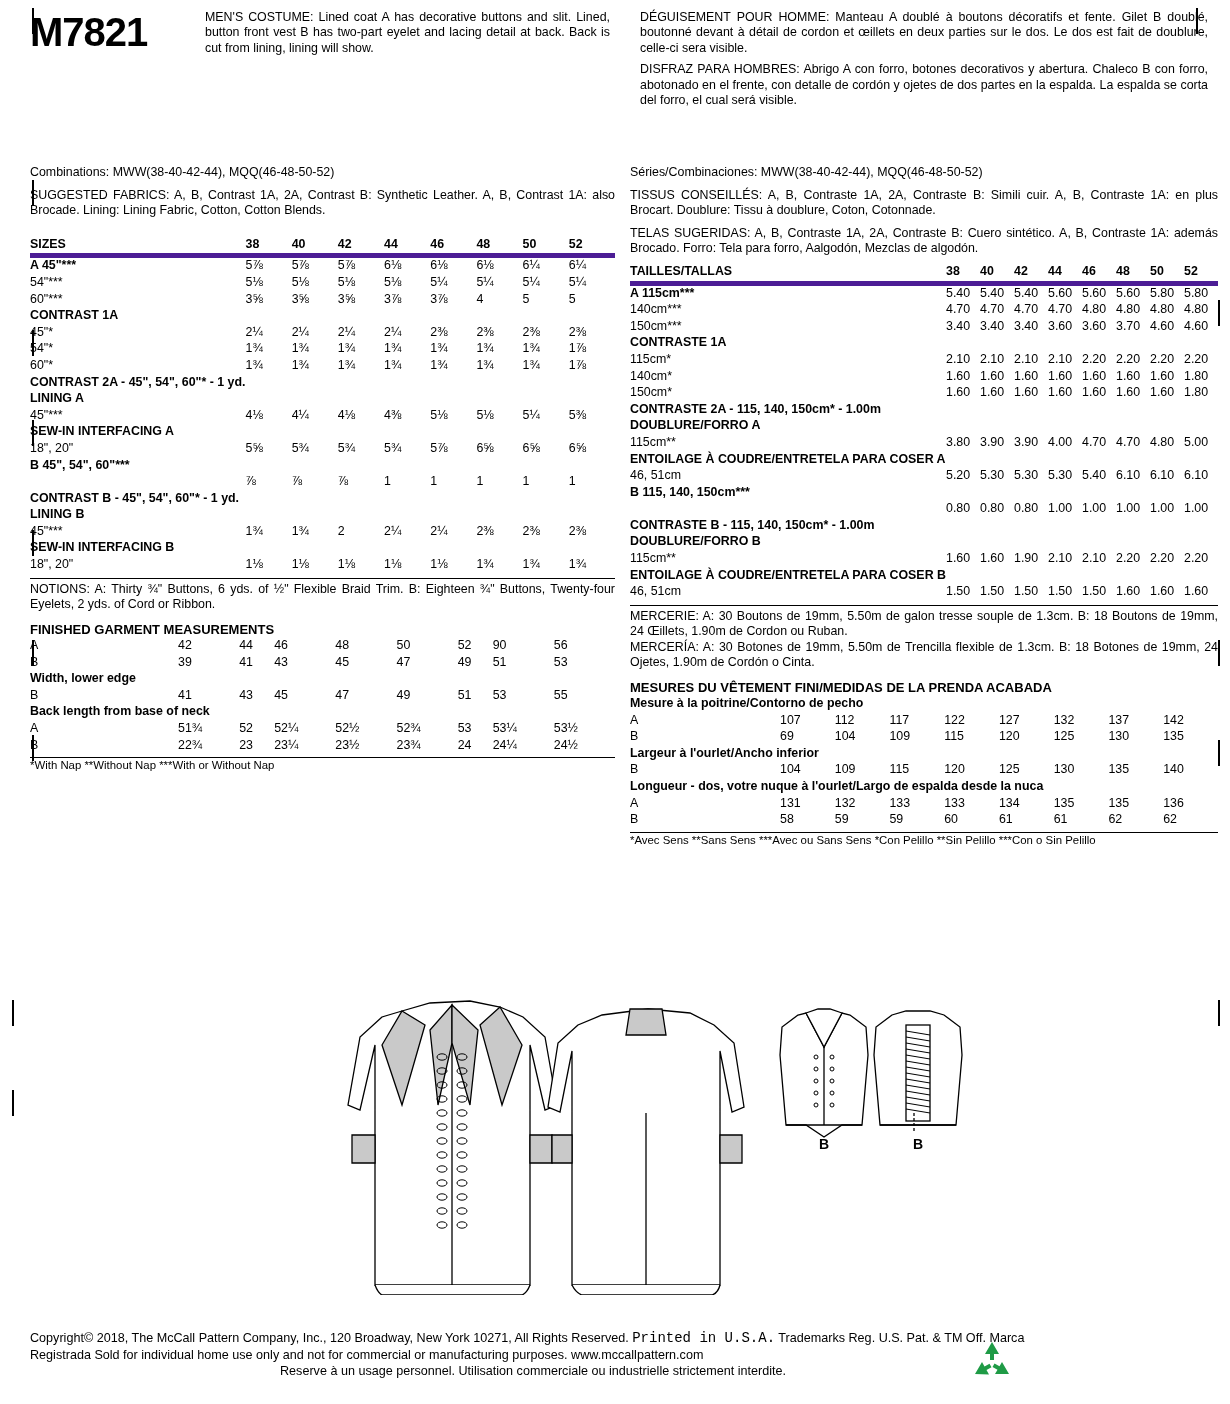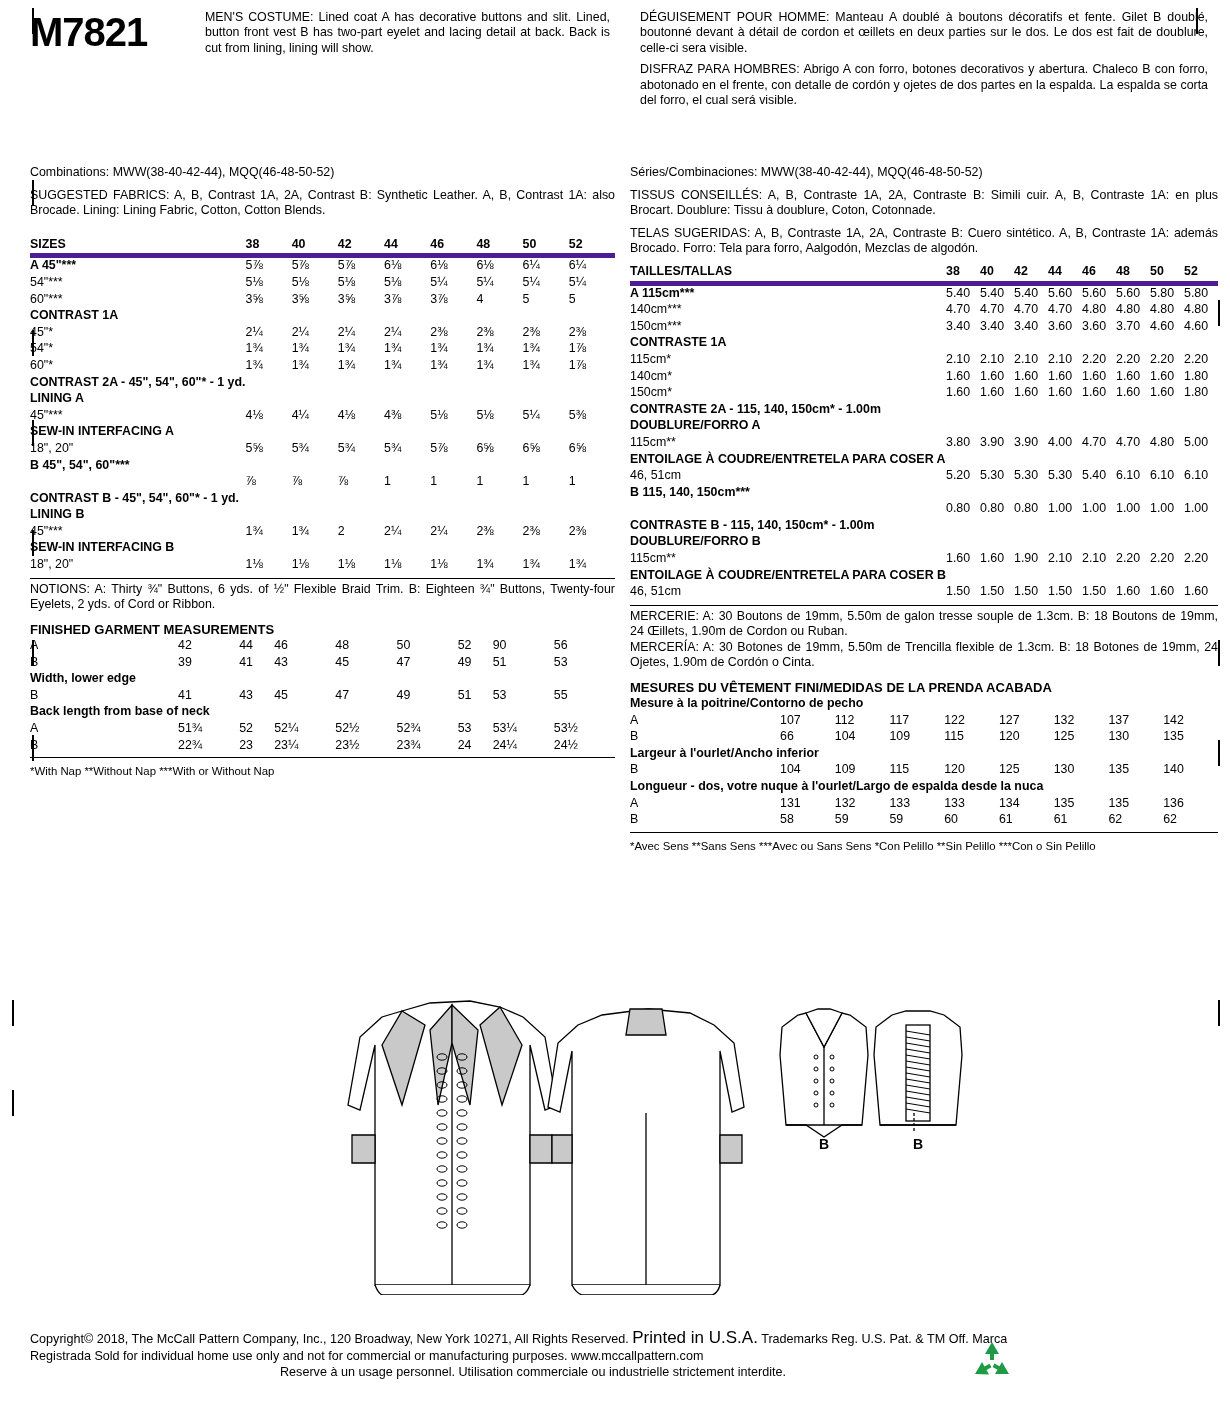--- a/index.html
+++ b/index.html
@@ -27,28 +27,28 @@
   table.yard{border-collapse:collapse;width:100%;font-size:12.4px;}
   table.yard td{padding:0 0 1px 0;vertical-align:top;white-space:nowrap;}
   .hdrow td{font-weight:bold;border-bottom:5px solid #4c1d95;padding-bottom:2px;}
   .lbl{font-weight:bold;}
   .lbl-ind{padding-left:16px;}
   .num{text-align:left;}
 
   .notions{margin-top:4px;border-top:1px solid #000;padding-top:3px;font-size:12.4px;line-height:15.4px;text-align:justify;}
   .fgm-title{font-weight:bold;margin-top:10px;font-size:13px;}
   .sub{font-weight:bold;}
-  .foot{font-size:11.4px;margin-top:3px;border-top:1px solid #000;padding-top:6px;}
+  .foot{font-size:11.4px;margin-top:3px;border-top:1px solid #000;padding-top:0;}
 
   
   .art{position:absolute;left:30px;top:985px;width:1180px;height:310px;}
 
   
   .copy{position:absolute;left:30px;top:1330px;width:1120px;font-size:12.6px;line-height:16.5px;}
-  .copy .big{font-size:17px;}
+  .copy .big{font-size:14px;font-family:Liberation Mono, monospace;}
   .recycle{position:absolute;right:18px;top:1340px;width:40px;height:44px;}
 
   
   .tick{position:absolute;background:#000;}
   .tickv{width:2px;height:26px;}
 </style>
 </head>
 <body>
 
 <div class="page">
@@ -511,21 +511,21 @@
             <td class="num">112</td>
             <td class="num">117</td>
             <td class="num">122</td>
             <td class="num">127</td>
             <td class="num">132</td>
             <td class="num">137</td>
             <td class="num">142</td>
           </tr>
           <tr>
             <td style="width:150px">B</td>
-            <td class="num">66</td>
+            <td class="num">69</td>
             <td class="num">104</td>
             <td class="num">109</td>
             <td class="num">115</td>
             <td class="num">120</td>
             <td class="num">125</td>
             <td class="num">130</td>
             <td class="num">135</td>
           </tr>
           <tr>
             <td class="sub" colspan="9">Largeur à l'ourlet/Ancho inferior</td>

